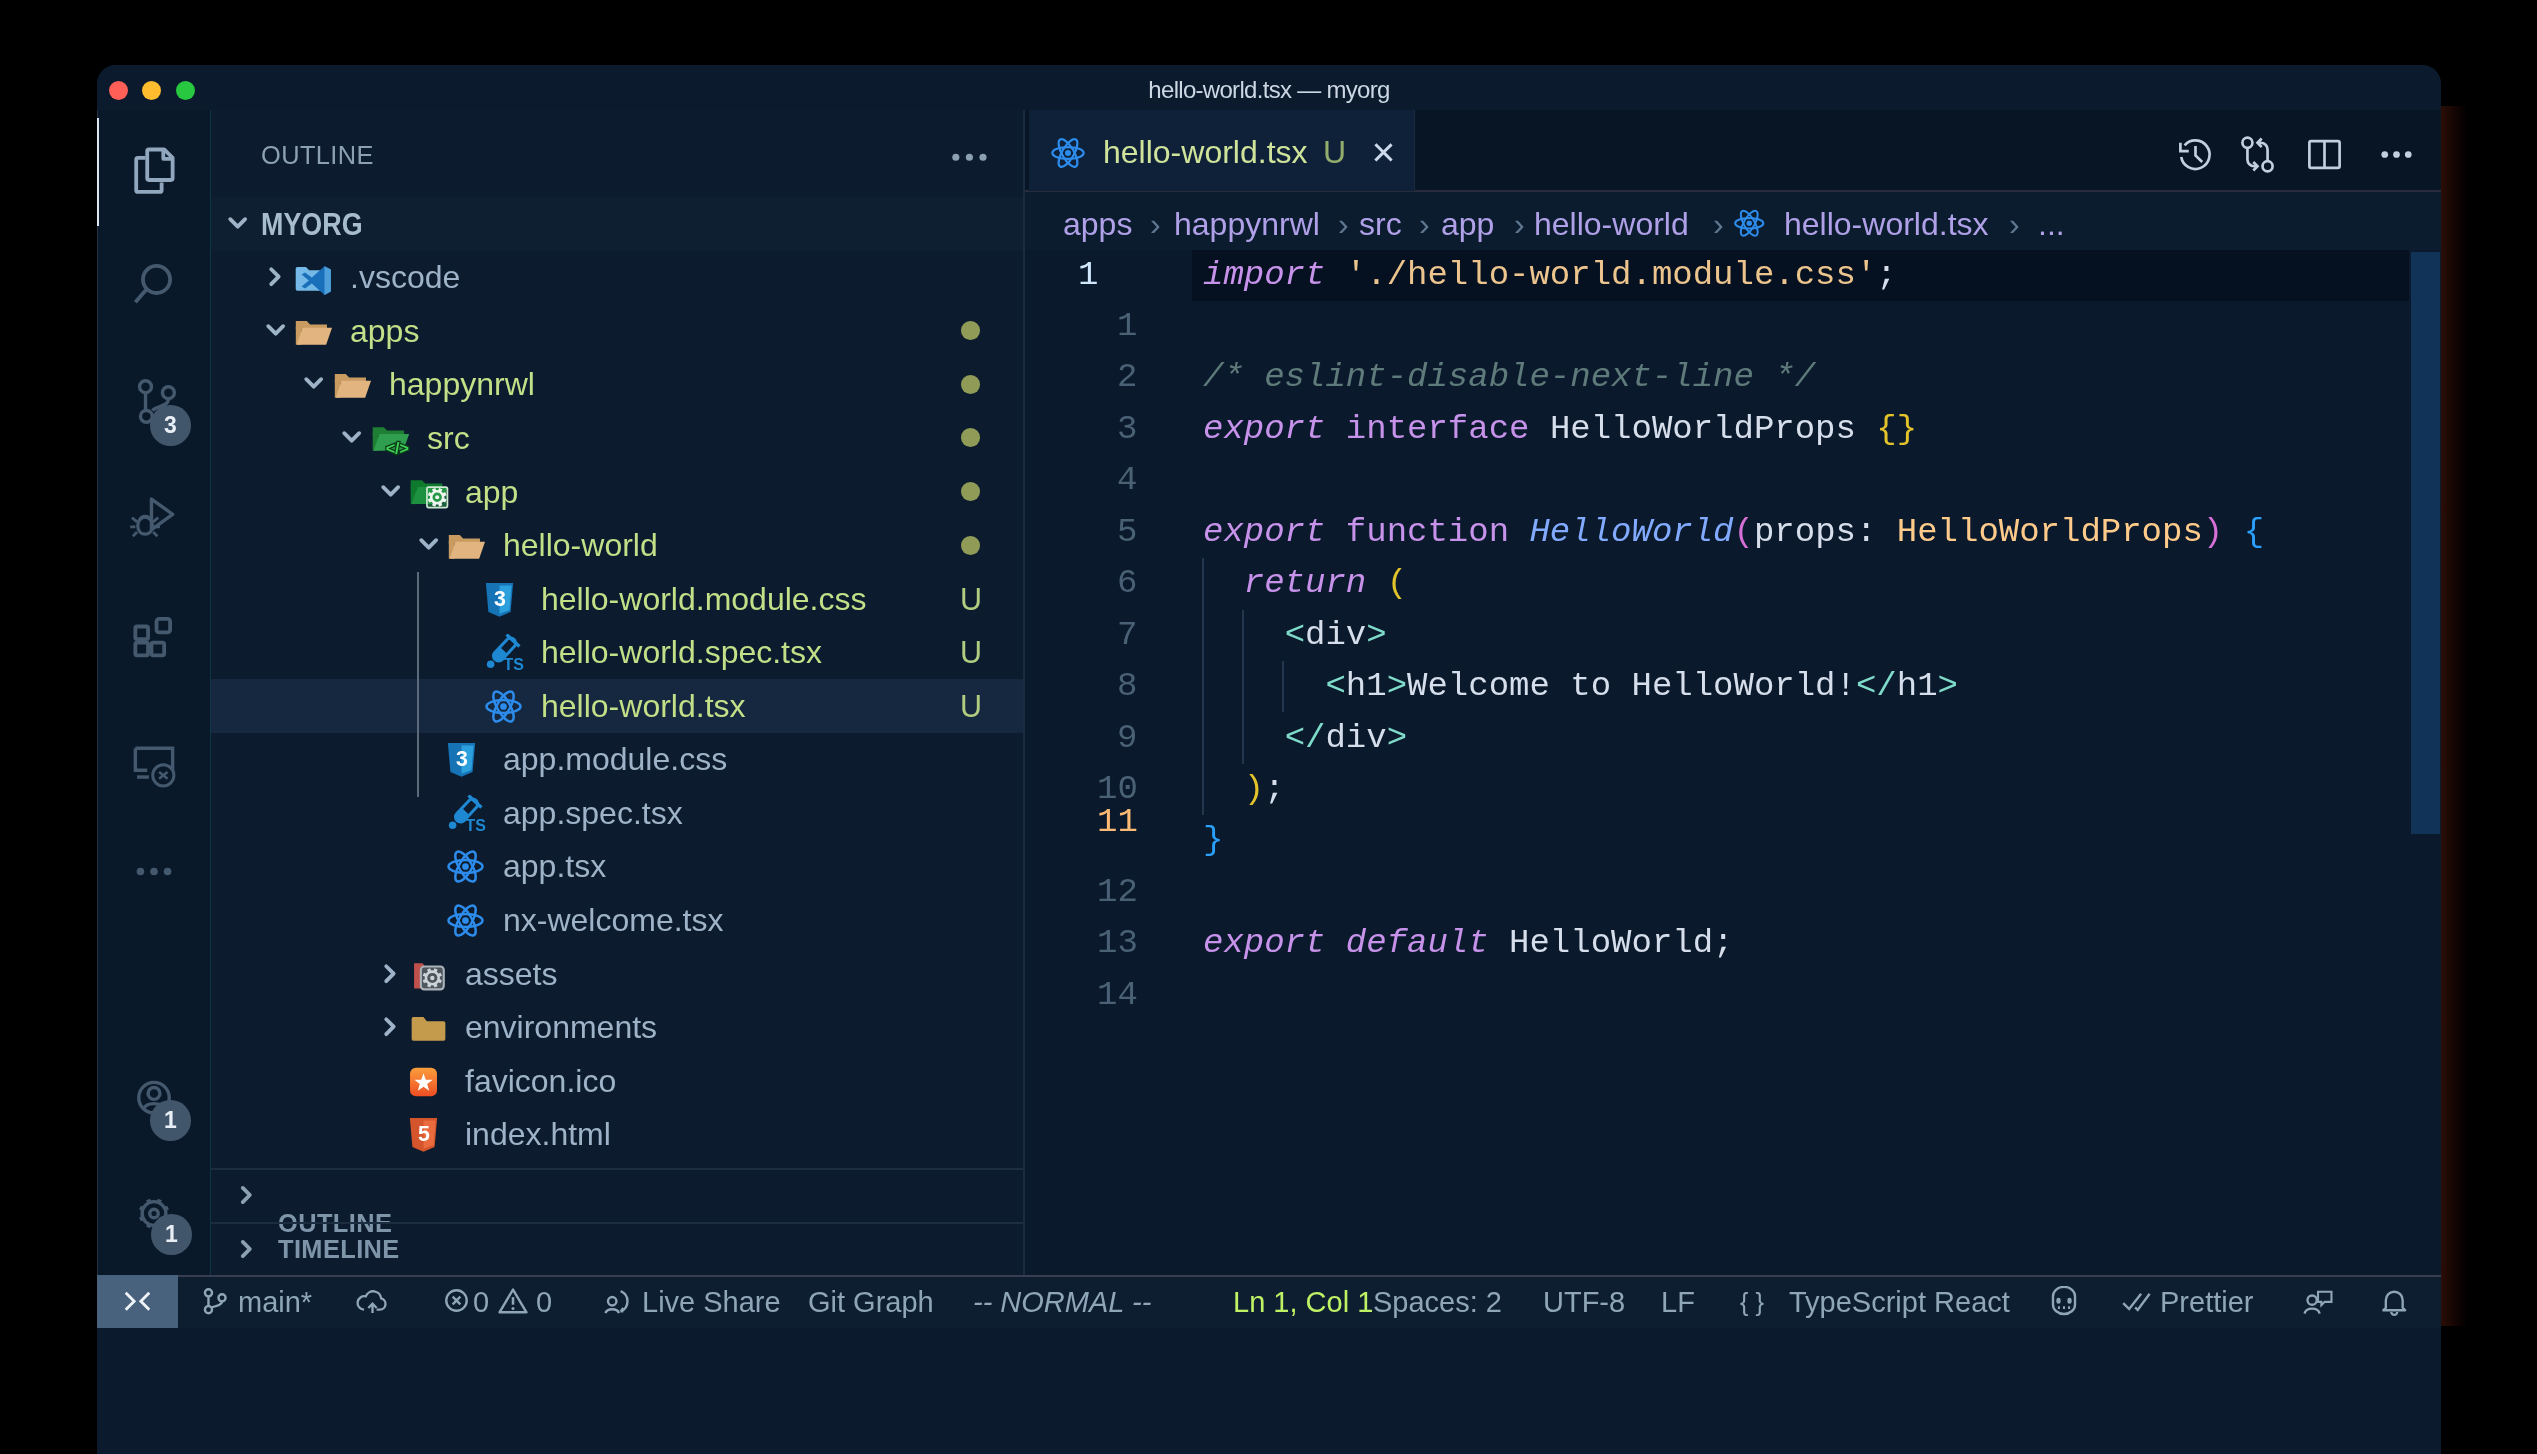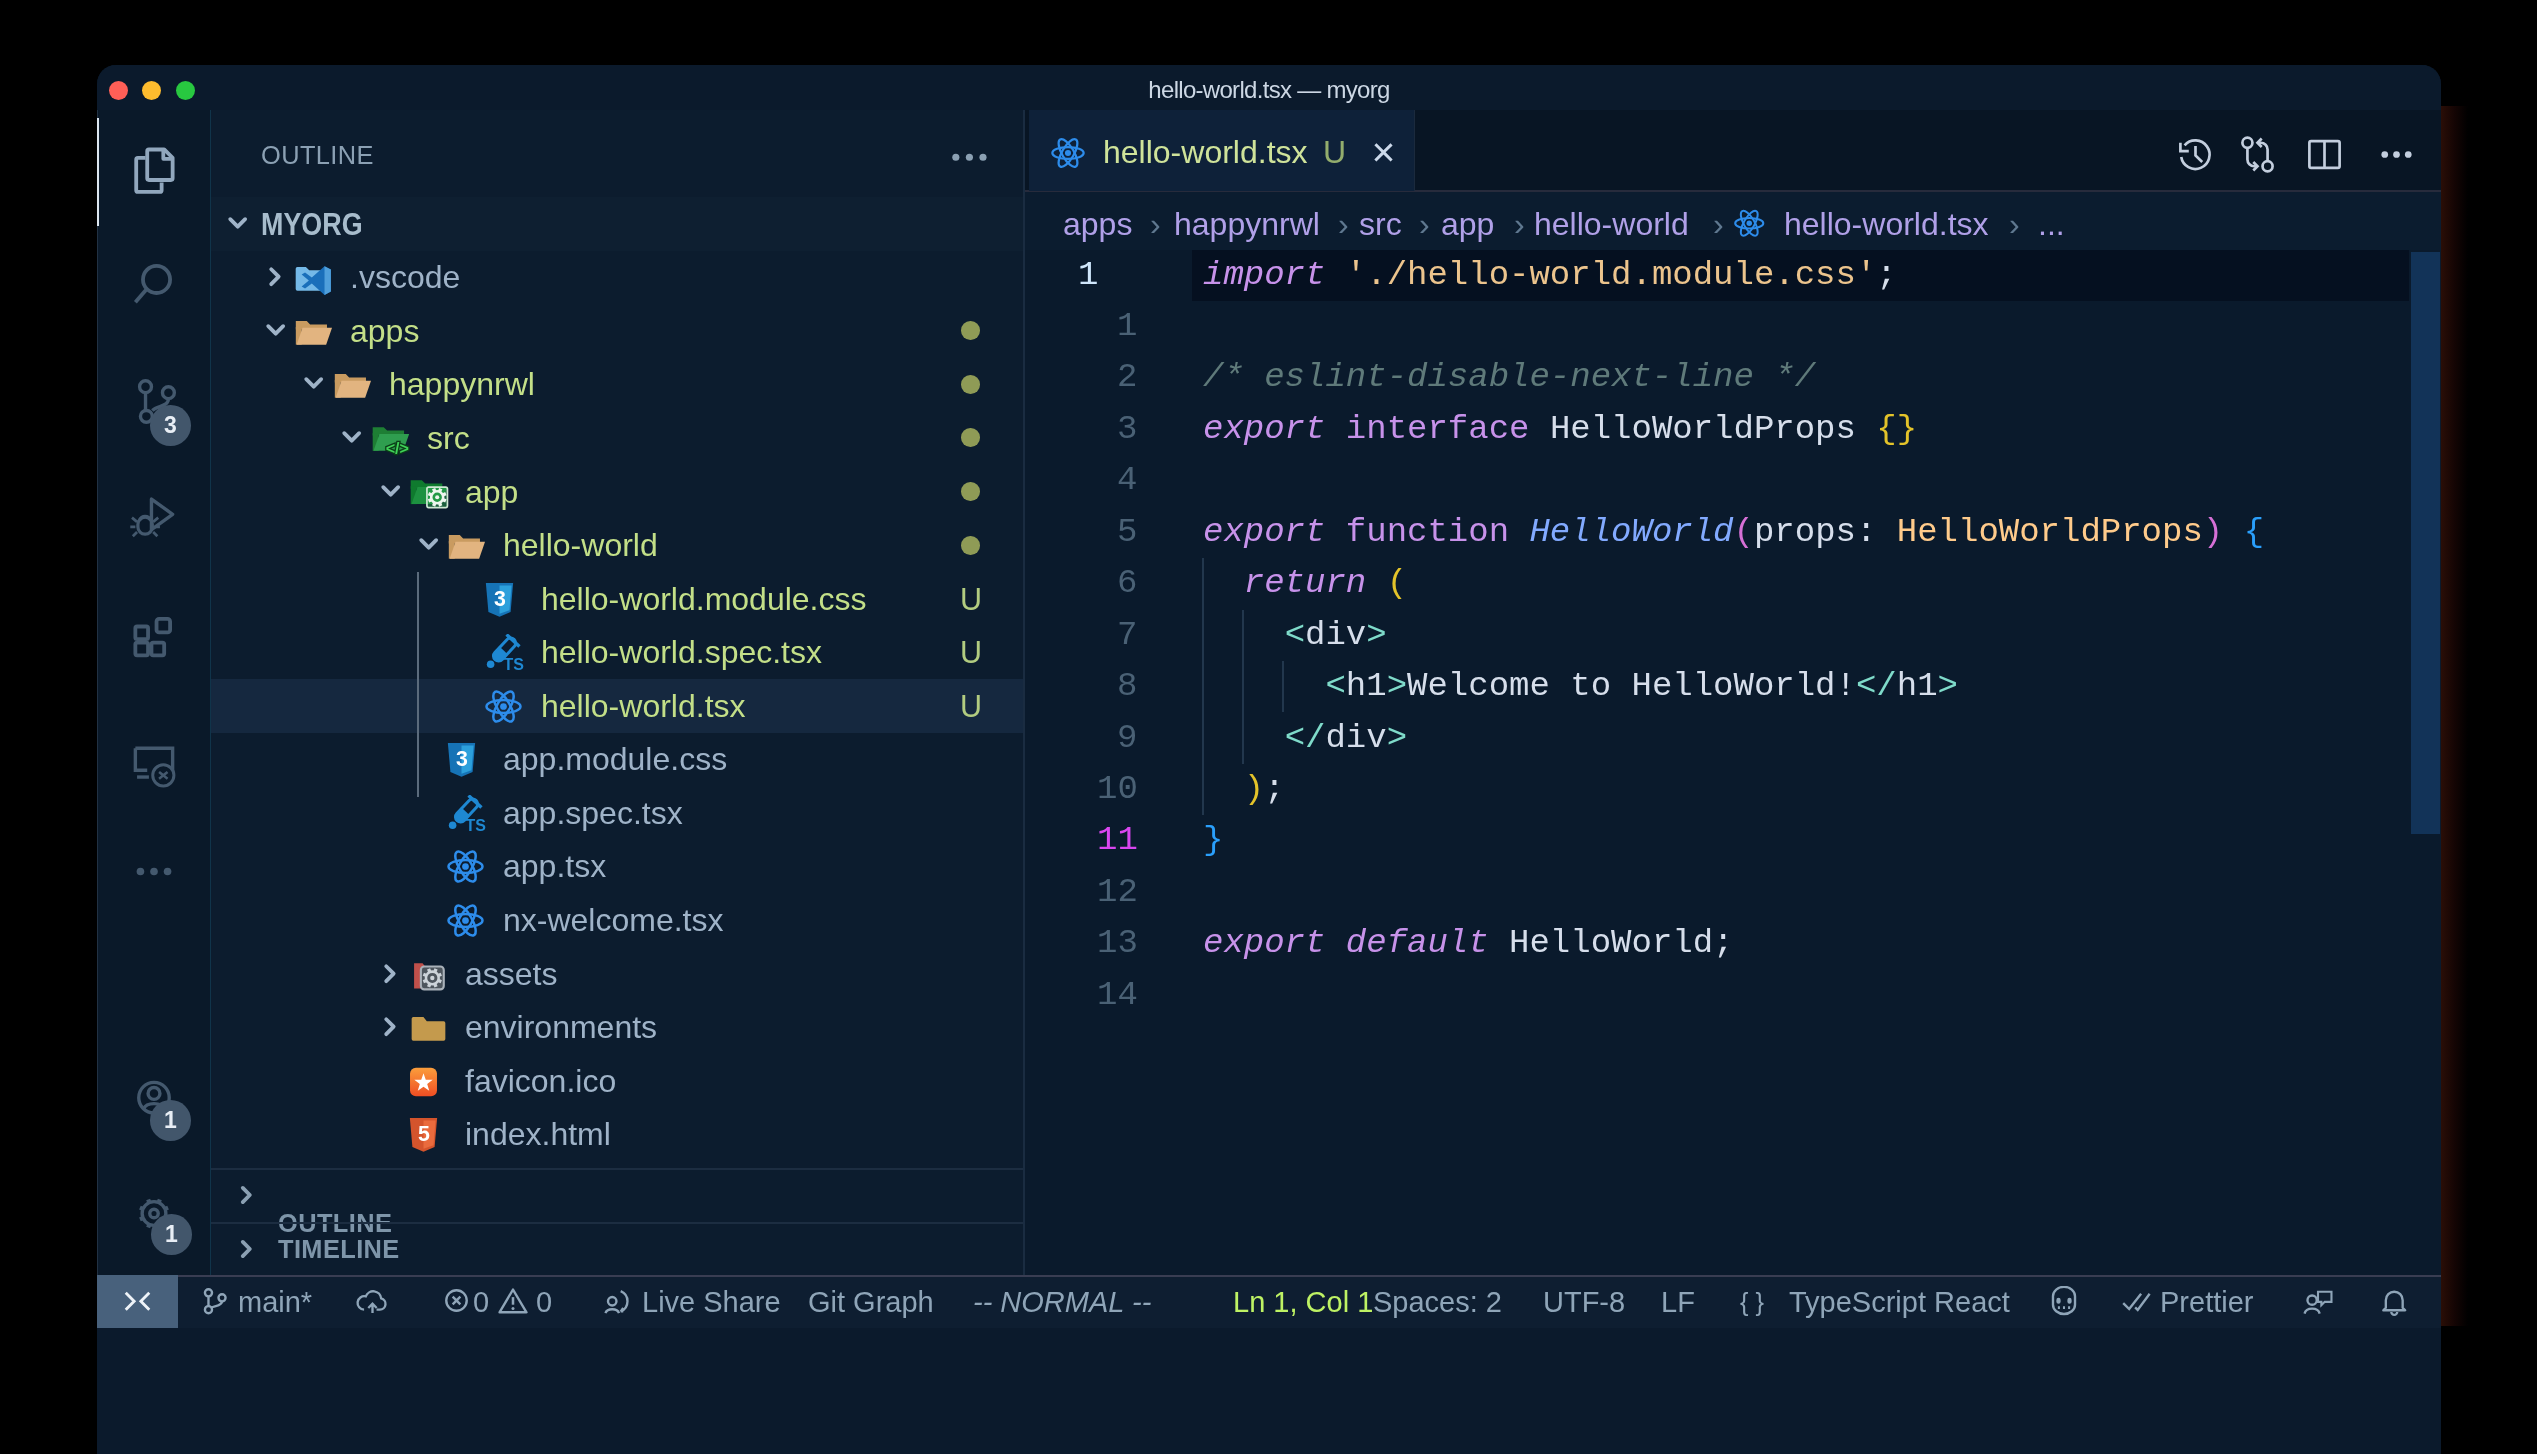--- a/index.html
+++ b/index.html
@@ -369,21 +369,21 @@
 <div class="cl" style="left:1020px;top:236px;color:#4a6175">1</div>
 <div class="cl" style="left:1020px;top:287px;color:#4a6175">2</div>
 <div class="cl" style="left:1020px;top:339px;color:#4a6175">3</div>
 <div class="cl" style="left:1020px;top:390px;color:#4a6175">4</div>
 <div class="cl" style="left:1020px;top:442px;color:#4a6175">5</div>
 <div class="cl" style="left:1020px;top:493px;color:#4a6175">6</div>
 <div class="cl" style="left:1020px;top:545px;color:#4a6175">7</div>
 <div class="cl" style="left:1020px;top:596px;color:#4a6175">8</div>
 <div class="cl" style="left:1020px;top:648px;color:#4a6175">9</div>
 <div class="cl" style="left:1000px;top:699px;color:#4a6175">10</div>
-<div class="cl" style="left:1000px;top:750px;color:#d946ef">11</div>
+<div class="cl" style="left:1000px;top:732px;color:#fdba74">11</div>
 <div class="cl" style="left:1000px;top:802px;color:#4a6175">12</div>
 <div class="cl" style="left:1000px;top:853px;color:#4a6175">13</div>
 <div class="cl" style="left:1000px;top:905px;color:#4a6175">14</div>
 <div class="cl" style="left:1106px;top:185px"><span class="it" style="color:#c792ea">import</span><span class="" style="color:#d6deeb"> </span><span class="" style="color:#ecc48d">'./hello-world.module.css'</span><span class="" style="color:#d6deeb">;</span></div>
 <div class="cl" style="left:1106px;top:287px"><span class="it" style="color:#5f7a7a">/* eslint-disable-next-line */</span></div>
 <div class="cl" style="left:1106px;top:339px"><span class="it" style="color:#c792ea">export</span><span class="" style="color:#d6deeb"> </span><span class="" style="color:#c792ea">interface</span><span class="" style="color:#d6deeb"> </span><span class="" style="color:#d6deeb">HelloWorldProps</span><span class="" style="color:#d6deeb"> </span><span class="" style="color:#e3c32a">{}</span></div>
 <div class="cl" style="left:1106px;top:442px"><span class="it" style="color:#c792ea">export</span><span class="" style="color:#d6deeb"> </span><span class="" style="color:#c792ea">function</span><span class="" style="color:#d6deeb"> </span><span class="it" style="color:#82aaff">HelloWorld</span><span class="" style="color:#d670d6">(</span><span class="" style="color:#d6deeb">props</span><span class="" style="color:#d6deeb">: </span><span class="" style="color:#ffcb8b">HelloWorldProps</span><span class="" style="color:#d670d6">)</span><span class="" style="color:#d6deeb"> </span><span class="" style="color:#2a9ffb">{</span></div>
 <div class="cl" style="left:1106px;top:493px"><span class="" style="color:#d6deeb">  </span><span class="it" style="color:#c792ea">return</span><span class="" style="color:#d6deeb"> </span><span class="" style="color:#e3c32a">(</span></div>
 <div class="cl" style="left:1106px;top:545px"><span class="" style="color:#d6deeb">    </span><span class="" style="color:#7fdbca">&lt;</span><span class="" style="color:#d6deeb">div</span><span class="" style="color:#7fdbca">&gt;</span></div>
 <div class="cl" style="left:1106px;top:596px"><span class="" style="color:#d6deeb">      </span><span class="" style="color:#7fdbca">&lt;</span><span class="" style="color:#d6deeb">h1</span><span class="" style="color:#7fdbca">&gt;</span><span class="" style="color:#d6deeb">Welcome to HelloWorld!</span><span class="" style="color:#7fdbca">&lt;/</span><span class="" style="color:#d6deeb">h1</span><span class="" style="color:#7fdbca">&gt;</span></div>

